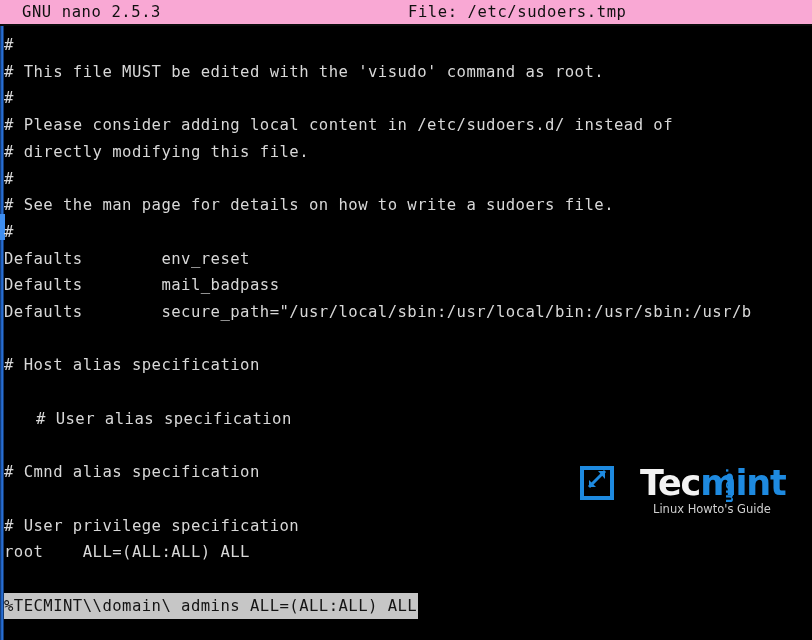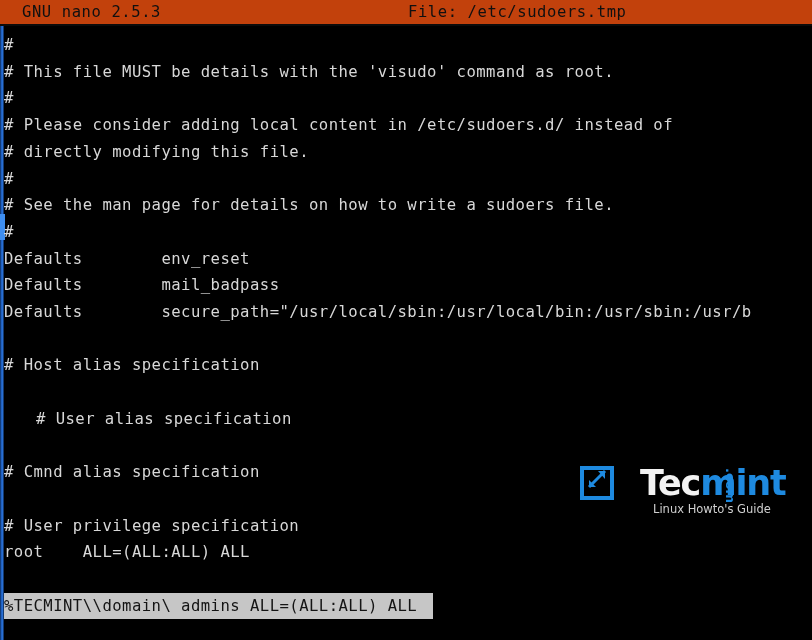--- a/index.html
+++ b/index.html
@@ -21,21 +21,21 @@
     background: #000000;
     overflow: hidden;
   }
 
   
   #titlebar {
     position: absolute;
     left: 0; top: 0;
     width: 812px;
     height: 24px;
-    background: #c2410c;
+    background: #f9a8d4;
     color: #101010;
     font-size: 15.5px;
     line-height: 24px;
     letter-spacing: 0.6px;
     white-space: pre;
     box-sizing: border-box;
   }
   #titlebar .tb-app {
     position: absolute;
     left: 22px; top: 0;
@@ -84,21 +84,21 @@
     line-height: 26.7px;
     white-space: pre;
     font-size: 15.6px;
     letter-spacing: 0.45px;
     color: #d8d8d8;
     font-family: "DejaVu Sans Mono", "Liberation Mono", monospace;
   }
   .tline.sel {
     background: #c6c6c6;
     color: #141414;
-    padding-right: 16px;
+    padding-right: 1px;
   }
 
   
   #logo {
     position: absolute;
     left: 580px;
     top: 462px;
     width: 200px;
     height: 58px;
     user-select: none;
@@ -161,21 +161,21 @@
     <span class="tb-file">File: /etc/sudoers.tmp</span>
   </div>
   <div id="tb-shadow"></div>
 
   <div id="left-edge">
     <div id="left-edge-hi"></div>
   </div>
 
   <div id="textarea">
       <div class="tline" style="top: 6px;">#</div>
-      <div class="tline" style="top: 32.7px;"># This file MUST be details with the 'visudo' command as root.</div>
+      <div class="tline" style="top: 32.7px;"># This file MUST be edited with the 'visudo' command as root.</div>
       <div class="tline" style="top: 59.4px;">#</div>
       <div class="tline" style="top: 86.1px;"># Please consider adding local content in /etc/sudoers.d/ instead of</div>
       <div class="tline" style="top: 112.8px;"># directly modifying this file.</div>
       <div class="tline" style="top: 139.5px;">#</div>
       <div class="tline" style="top: 166.2px;"># See the man page for details on how to write a sudoers file.</div>
       <div class="tline" style="top: 192.9px;">#</div>
       <div class="tline" style="top: 219.6px;">Defaults        env_reset</div>
       <div class="tline" style="top: 246.3px;">Defaults        mail_badpass</div>
       <div class="tline" style="top: 273px;">Defaults        secure_path="/usr/local/sbin:/usr/local/bin:/usr/sbin:/usr/b</div>
       <div class="tline" style="top: 326.4px;"># Host alias specification</div>

